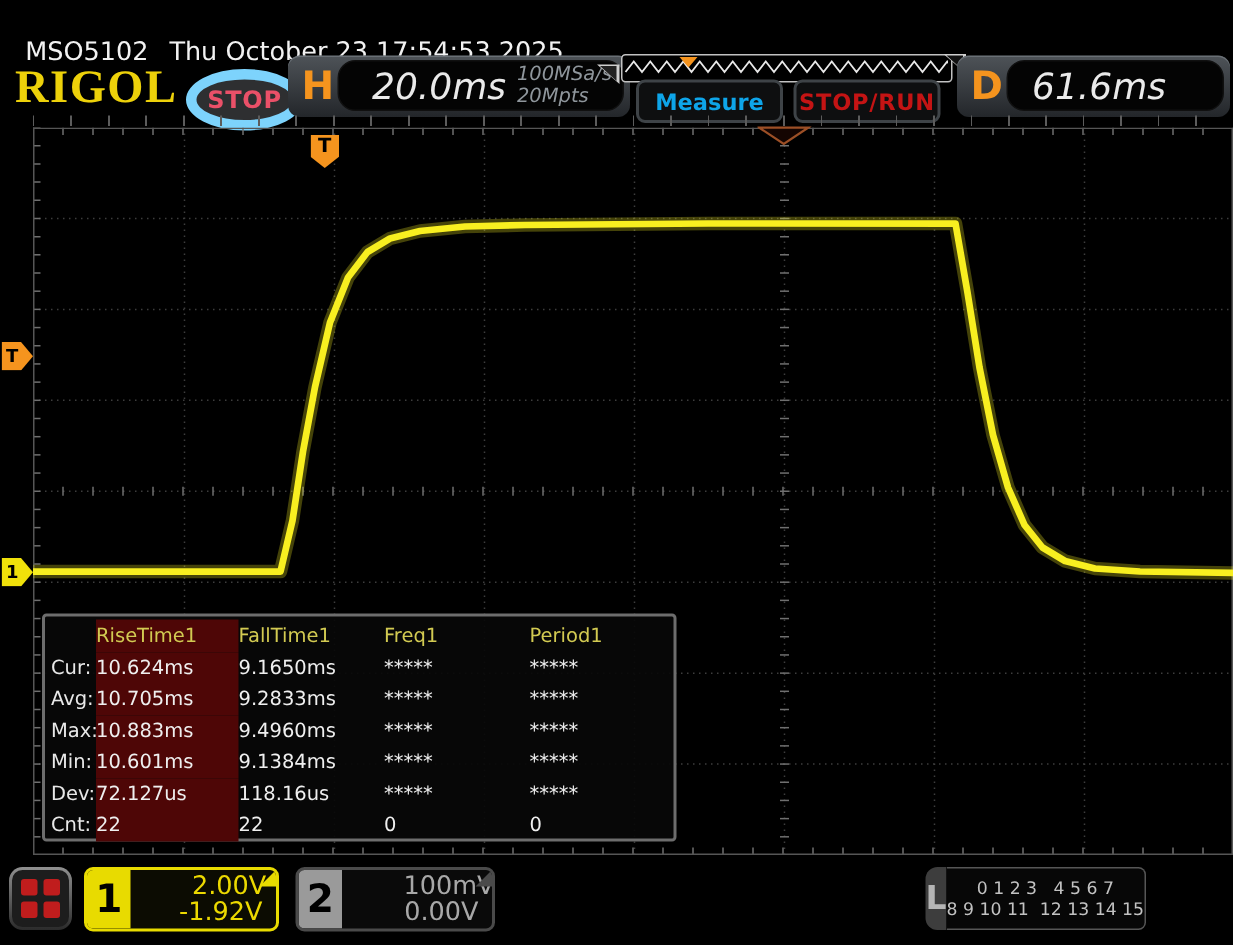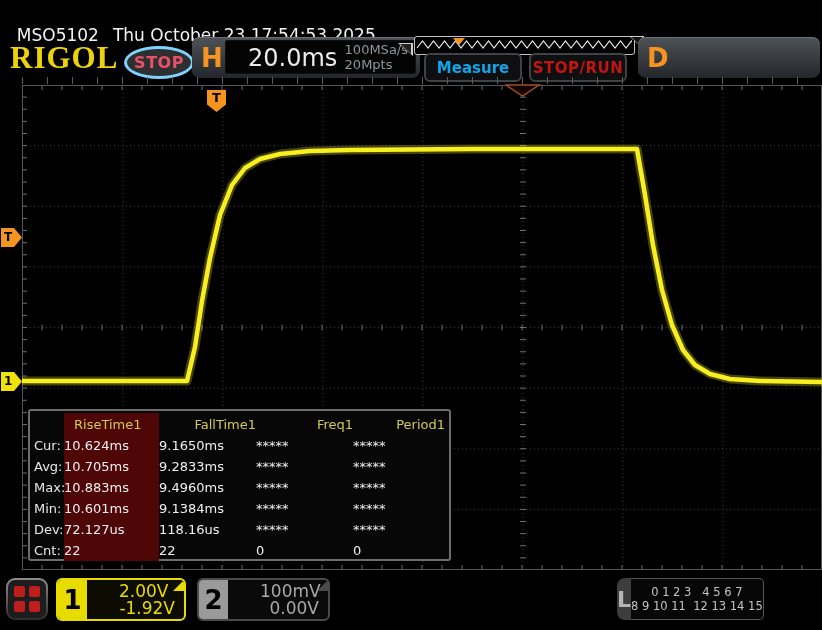--- a/index.html
+++ b/index.html
@@ -7,27 +7,27 @@
        font-family:"DejaVu Sans","Liberation Sans",sans-serif;color:#eee;}
 
   
   .statusbar{position:absolute;left:6px;top:5px;font-size:17px;color:#f2f2f2;white-space:pre;}
   .statusbar .model{margin-right:14px;}
 
   
   .logo{position:absolute;left:10px;top:40px;font-family:"Liberation Serif","DejaVu Serif",serif;
         font-weight:bold;font-size:31px;letter-spacing:1px;color:#edd10a;}
   .stop-badge{position:absolute;left:124px;top:46px;width:64px;height:27px;border-radius:50%;
-        background:#2e2f31;border:3px solid #7dd3fc;display:flex;align-items:center;justify-content:center;
+        background:#2e2f31;border:7px solid #7dd3fc;display:flex;align-items:center;justify-content:center;
         color:#ea5068;font-weight:bold;font-size:16px;letter-spacing:.5px;}
   .hwbox{position:absolute;top:37px;height:41px;border-radius:8px;
         background:linear-gradient(#4e5358,#23262a);box-shadow:inset 0 1px 0 #6a7076;}
   .hwbox .tag{position:absolute;left:9px;top:6px;font-size:26px;font-weight:bold;color:#f5941e;}
   .hwbox .inner{position:absolute;left:33px;top:3px;right:4px;bottom:4px;background:#040404;
-        border-radius:2px;border:1px solid #101010;}
+        border-radius:12px;border:1px solid #101010;font-style:italic;}
   #hbox{left:192px;width:228px;}
   #dbox{left:638px;width:182px;}
   .tb-main{position:absolute;left:22px;top:3px;font-size:24px;color:#eaeaea;}
   .rates{position:absolute;right:7px;top:1px;font-size:13px;line-height:15px;color:#8f969c;}
   .corner-notch{position:absolute;width:0;height:0;}
   .notch-h{right:2px;top:2px;border-top:13px solid #cfcfcf;border-left:15px solid transparent;}
   .notch-h:after{content:"";position:absolute;right:2px;top:-12px;border-top:10px solid #222;border-left:11px solid transparent;}
   .notch-d{position:absolute;left:629px;top:36px;border-top:13px solid #cfcfcf;border-left:15px solid transparent;}
   .notch-d:after{content:"";position:absolute;right:2px;top:-12px;border-top:10px solid #111;border-left:11px solid transparent;}
 
@@ -58,21 +58,21 @@
         font-size:12px;line-height:19px;padding-left:3px;box-sizing:border-box;
         clip-path:polygon(0 0,62% 0,100% 50%,62% 100%,0 100%);}
   #trig-level{top:228px;background:#f5941e;}
   #ch1-level{top:372px;background:#f0e10a;}
 
   
   .meas{position:absolute;left:28px;top:409px;width:423px;height:152px;background:rgba(8,8,8,.92);
         border:2px solid #6d6d6d;border-radius:3px;box-sizing:border-box;
         display:grid;grid-template-columns:34px 95px 97px 97px 92px;
         grid-template-rows:22px repeat(6,21px);align-items:center;font-size:13px;padding-top:2px;}
-  .meas .hdr{color:#d2ca52;padding-left:10px;text-align:right;}
+  .meas .hdr{color:#d2ca52;}
   .meas .lbl{color:#e8e8e8;padding-left:4px;}
   .meas .val{color:#efefef;}
   .meas .hl{background:#4e0606;height:100%;display:flex;align-items:center;}
 
   
   .menu-btn{position:absolute;left:6px;top:578px;width:42px;height:42px;border-radius:9px;
         background:linear-gradient(#909090,#2b2b2b);padding:2px;box-sizing:border-box;}
   .menu-btn .in{width:100%;height:100%;border-radius:7px;background:#1d1d1d;
         display:grid;grid-template-columns:11px 11px;grid-template-rows:11px 11px;gap:4px;
         align-content:center;justify-content:center;}
@@ -82,21 +82,21 @@
         box-sizing:border-box;overflow:hidden;}
   #ch1{left:56px;width:130px;border:2px solid #e8db00;background:#0c0c02;}
   #ch2{left:197px;width:133px;border:2px solid #4a4a4a;background:#0a0a0a;}
   .chtab{width:29px;display:flex;align-items:center;justify-content:center;
         font-size:26px;font-weight:bold;color:#000;}
   #ch1 .chtab{background:#e8db00;}
   #ch2 .chtab{background:#9a9a9a;}
   .chbody{flex:1;position:relative;font-size:17px;}
   #ch1 .chbody{color:#ecd900;}
   #ch2 .chbody{color:#a8a8a8;}
-  .chline1{position:absolute;left:11px;top:1px;display:flex;align-items:center;gap:5px;}
+  .chline1{position:absolute;left:20px;top:1px;display:flex;align-items:center;gap:5px;}
   .chline2{position:absolute;right:9px;bottom:1px;}
   .fold{position:absolute;right:-2px;top:-2px;width:0;height:0;border-style:solid;}
   #ch1 .fold{border-width:0 13px 13px 0;border-color:transparent #e8db00 transparent transparent;transform:rotate(90deg);}
   #ch2 .fold{border-width:0 13px 13px 0;border-color:transparent #4a4a4a transparent transparent;transform:rotate(90deg);}
   .dcicon{display:inline-block;width:16px;}
   .dcicon .solid{height:3px;background:currentColor;margin-bottom:2px;}
   .dcicon .dash{height:2px;background:repeating-linear-gradient(90deg,currentColor 0 4px,transparent 4px 6px);}
 
   .lwidget{position:absolute;left:617px;top:578px;width:130px;height:42px;display:flex;}
   .ltab{width:30px;background:#3d3d3d;border-radius:8px 0 0 8px;display:flex;align-items:center;
@@ -133,20 +133,23 @@
   </svg>
   <div class="mem-tri"></div>
 </div>
 <span class="corner-notch notch-d"></span>
 
 <div class="hbtn" id="measure-btn">Measure</div>
 <div class="hbtn" id="stoprun-btn">STOP/RUN</div>
 
 <div class="hwbox" id="dbox">
   <span class="tag">D</span>
+  <div class="inner">
+    <span class="tb-main" style="left:16px">61.6ms</span>
+  </div>
 </div>
 
 <div class="ruler"></div>
 <svg id="grid-svg" width="800" height="485" viewBox="0 0 800 485">
     <line x1="101" y1="0" x2="101" y2="485" stroke="#3d3d3d" stroke-width="1" stroke-dasharray="1,3"></line>
     <line x1="201" y1="0" x2="201" y2="485" stroke="#3d3d3d" stroke-width="1" stroke-dasharray="1,3"></line>
     <line x1="301" y1="0" x2="301" y2="485" stroke="#3d3d3d" stroke-width="1" stroke-dasharray="1,3"></line>
     <line x1="401" y1="0" x2="401" y2="485" stroke="#3d3d3d" stroke-width="1" stroke-dasharray="1,3"></line>
     <line x1="501" y1="0" x2="501" y2="485" stroke="#3d3d3d" stroke-width="1" stroke-dasharray="1,3"></line>
     <line x1="601" y1="0" x2="601" y2="485" stroke="#3d3d3d" stroke-width="1" stroke-dasharray="1,3"></line>

